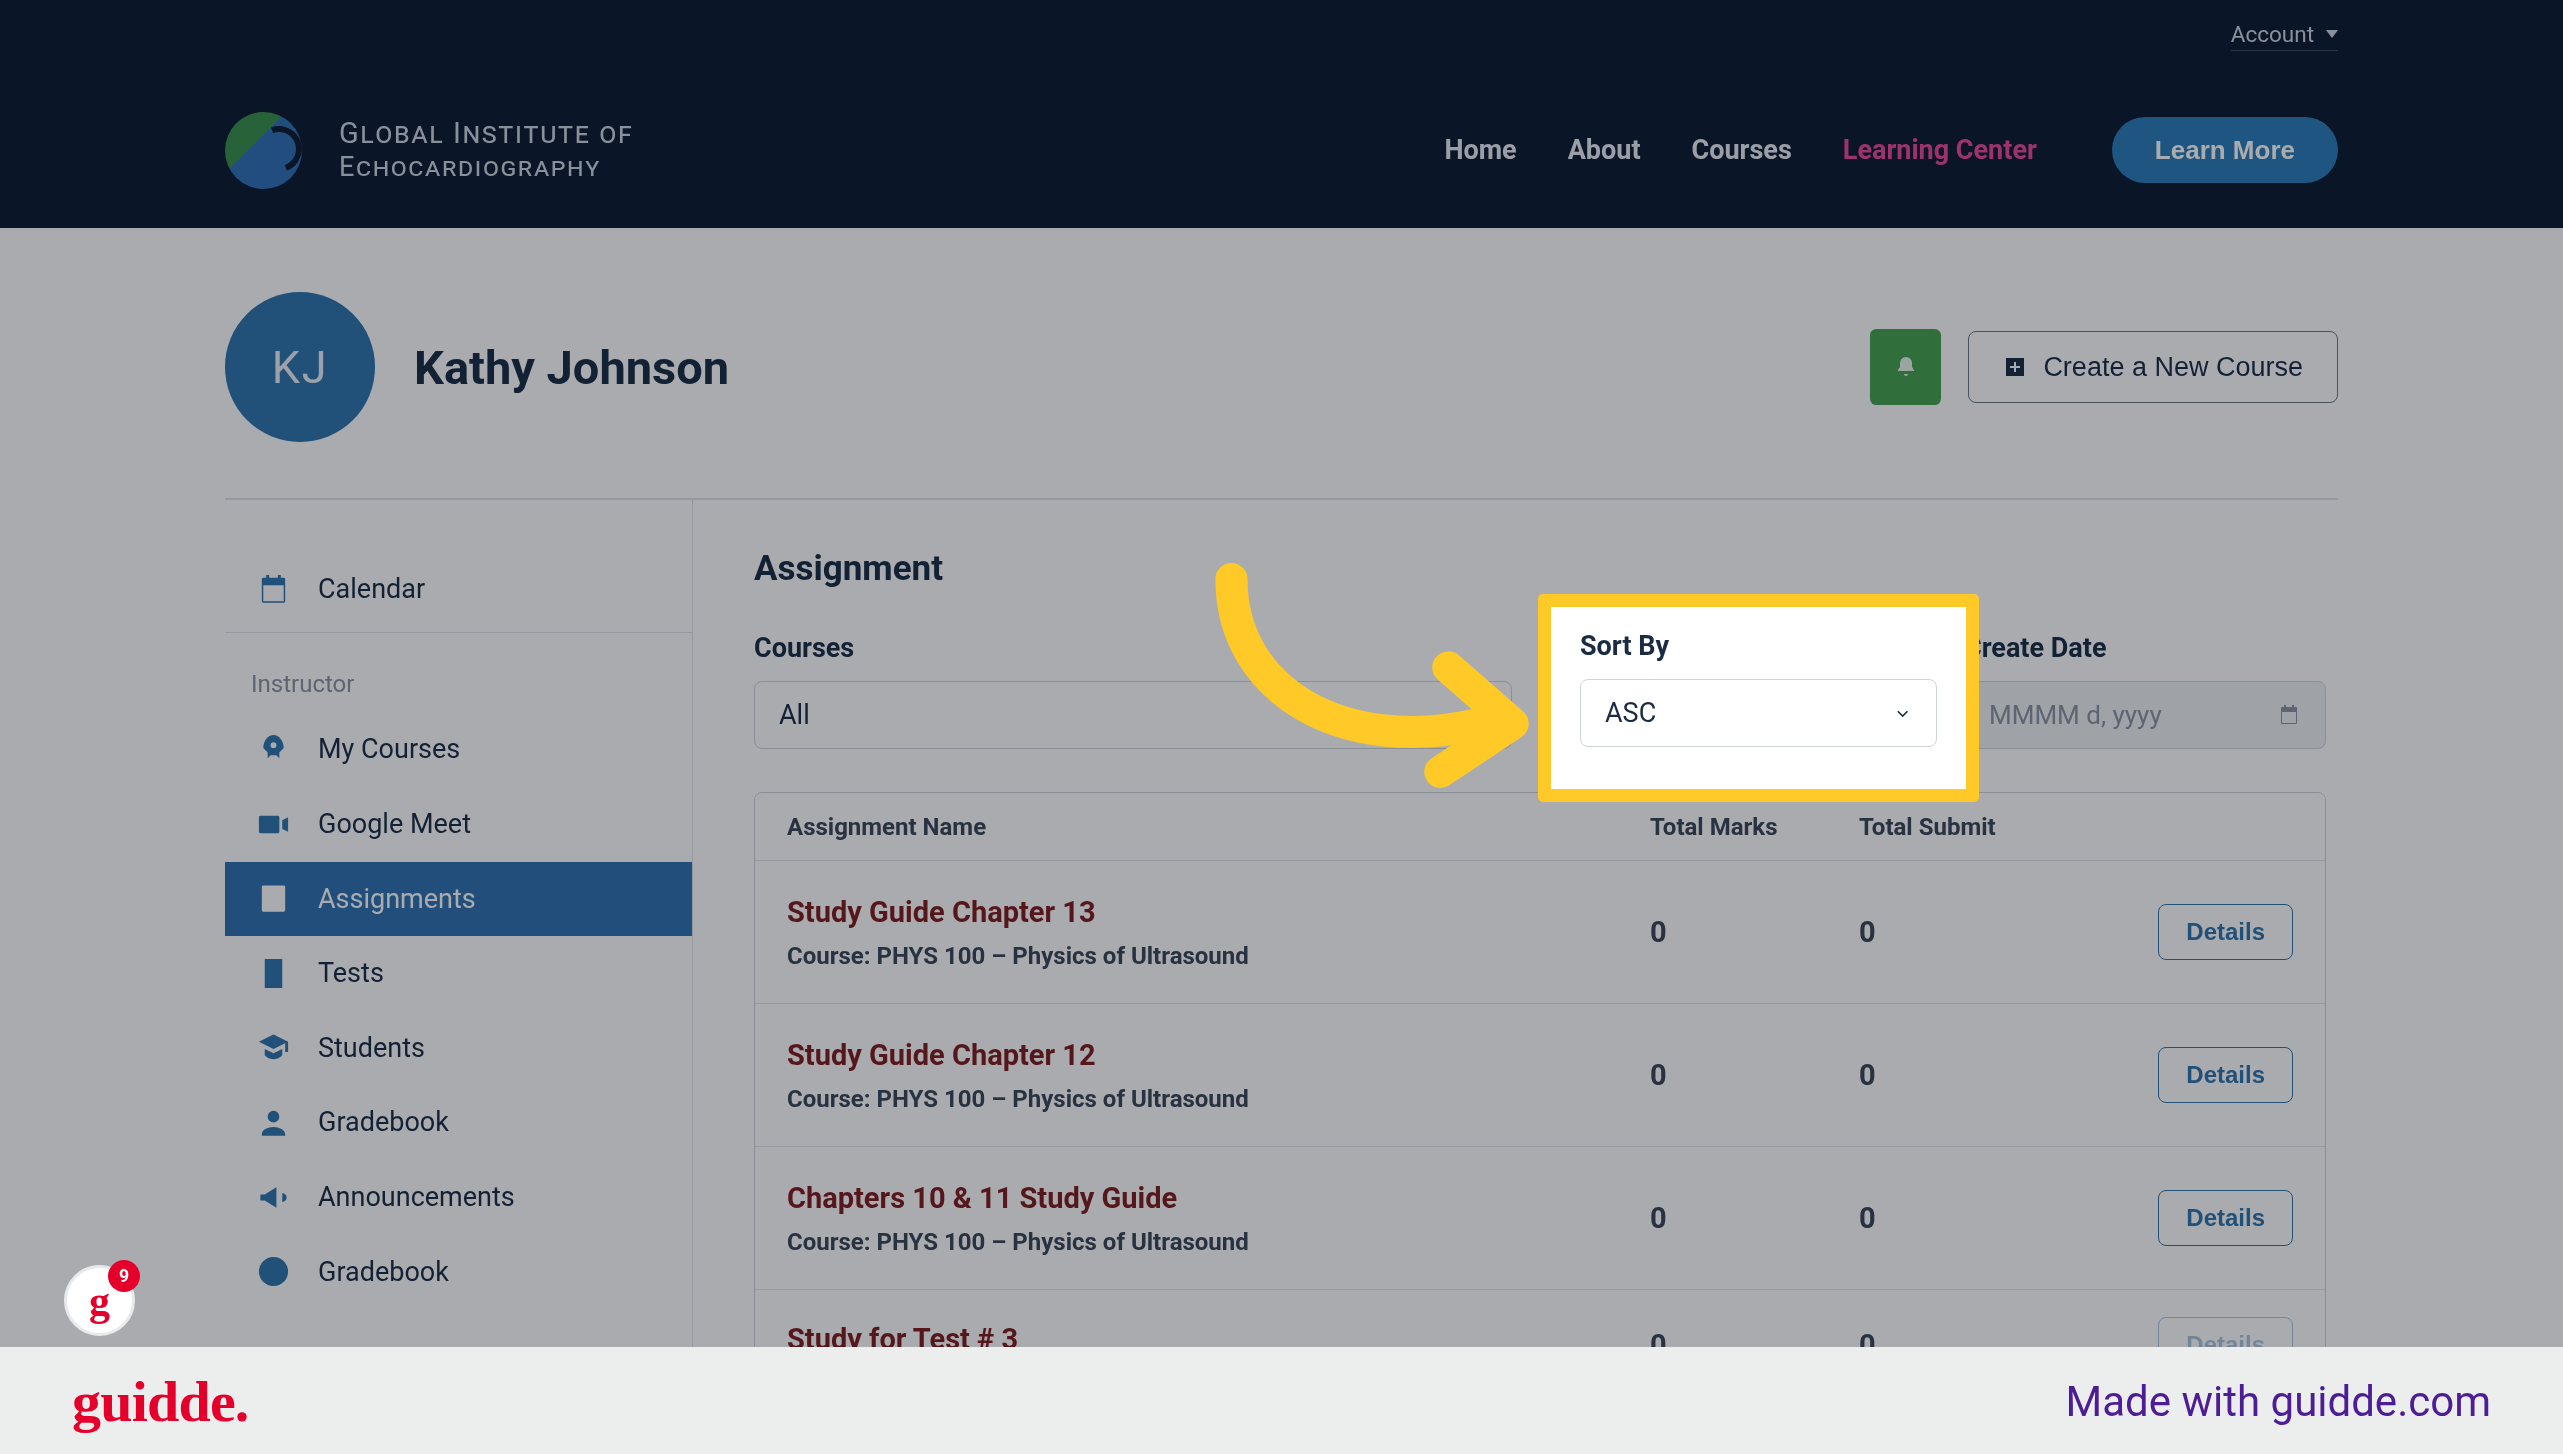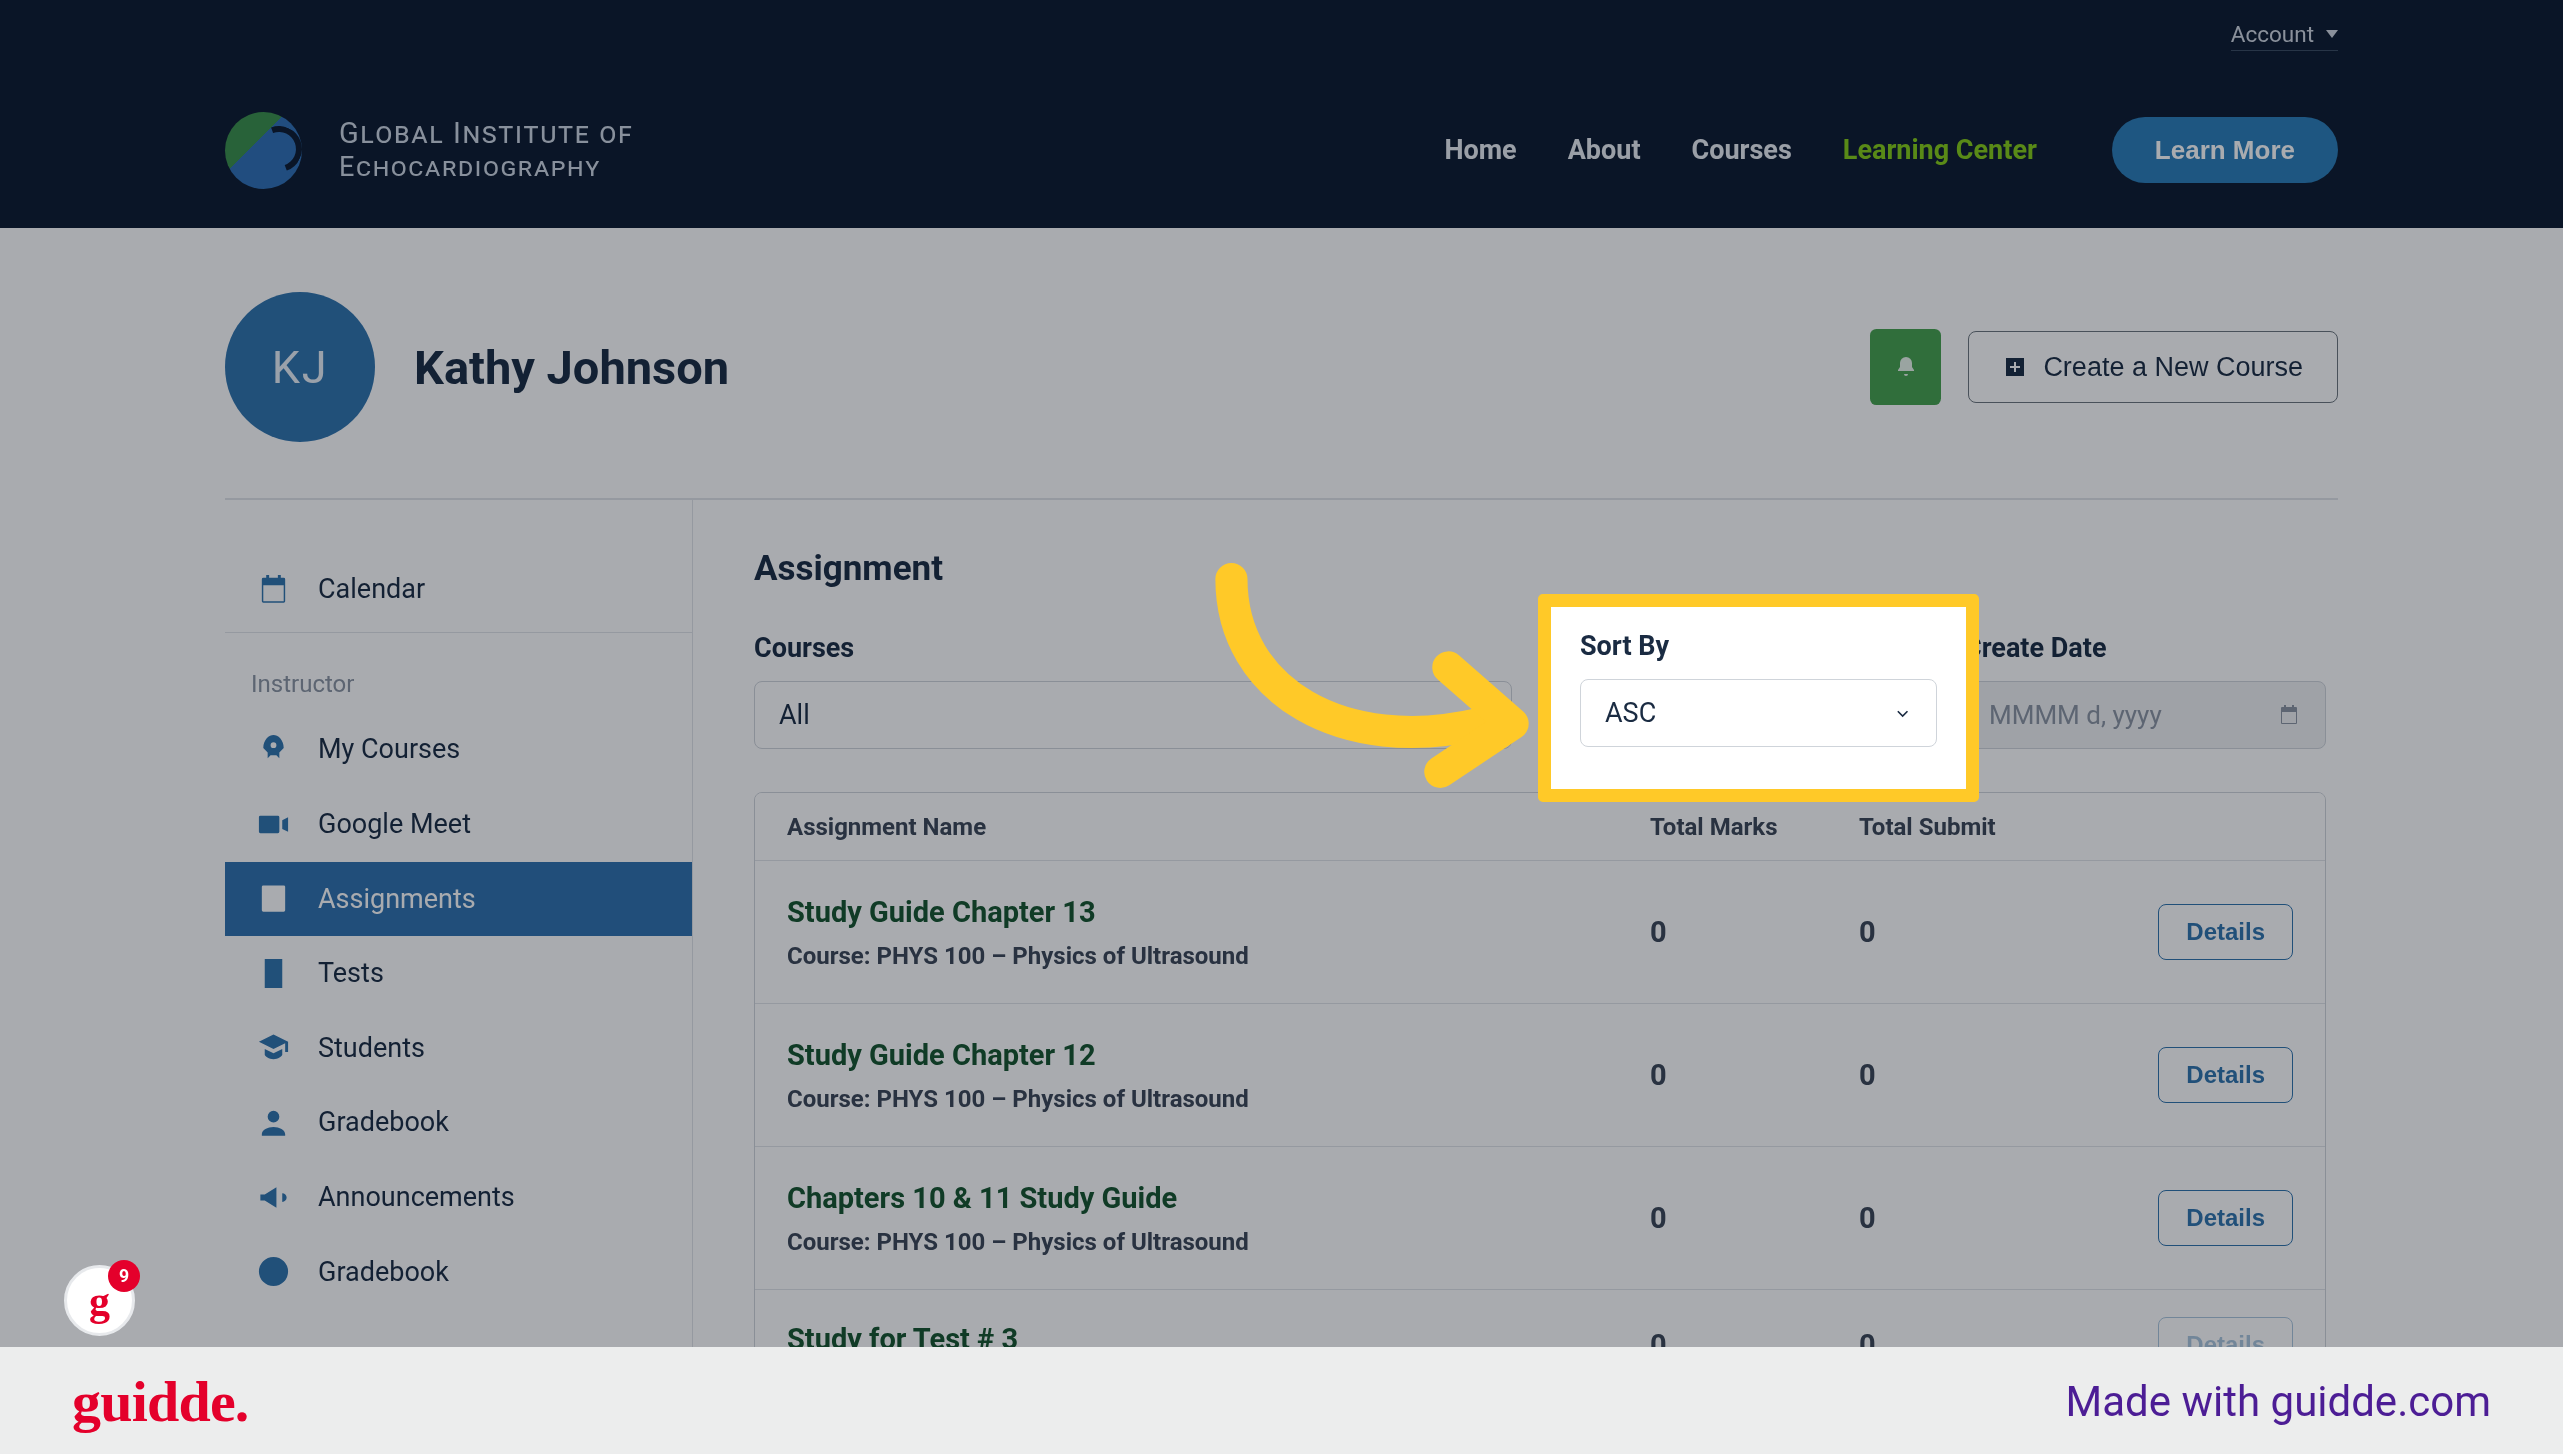--- a/index.html
+++ b/index.html
@@ -16,21 +16,21 @@
 
 .navbar { background: #0c1a2e; height: 156px; display: flex; align-items: center; justify-content: space-between; padding: 0 225px; }
 .brand { display: flex; align-items: center; gap: 37px; }
 .brand-mark { width: 77px; height: 77px; border-radius: 50%; background: linear-gradient(135deg, #3a8f4a 0%, #3a8f4a 40%, #2e6fb5 40%, #2e6fb5 100%); position: relative; }
 .brand-mark::after { content:""; position:absolute; left:31px; top:14.5px; width:34px; height:34px; border-radius:50%; border:6.4px solid #0c1a2e; border-left-color:transparent; border-bottom-color:transparent; transform:rotate(25deg); }
 .brand-text { color: #cdd6e2; letter-spacing: 1.6px; line-height: 1.25; }
 .brand-text .l1 { font-size: 29px; font-variant: small-caps; }
 .brand-text .l2 { font-size: 27px; font-variant: small-caps; }
 .nav-links { display: flex; align-items: center; gap: 51px; }
 .nav-links a { color: #e9edf3; font-size: 27px; font-weight: 700; text-decoration: none; }
-.nav-links a.active { color: #84cc16; }
+.nav-links a.active { color: #ec4899; }
 .learn-more-btn { background: #2a7db8; color: #fff; border: none; border-radius: 804px; padding: 17.7px 43px; font-size: 26px; font-weight: 700; margin-left: 24px; }
 
 
 .page { background: #fff; padding: 64px 225px 0; min-height: calc(100% - 228px - 108px); }
 .profile-row { display: flex; justify-content: space-between; margin-bottom: 56px; }
 .profile-left { display: flex; align-items: center; gap: 39px; }
 .avatar { width: 150px; height: 150px; border-radius: 50%; background: #2f73ad; color: #e9f0f7; display: flex; align-items: center; justify-content: center; font-size: 45px; font-weight: 400; letter-spacing: 1.6px; }
 .username { font-size: 47px; font-weight: 700; color: #1a2b42; }
 .profile-right { display: flex; align-items: center; gap: 27px; }
 .notif-btn { width: 71px; height: 76px; background: #46a24e; border-radius: 6.4px; display: flex; align-items: center; justify-content: center; }
@@ -67,21 +67,21 @@
 
 
 .arrow { position: absolute; z-index: 70; }
 
 
 .tbl { border: 1.6px solid #cfd4da; border-radius: 8px; overflow: hidden; }
 .thead,.trow { display: grid; grid-template-columns: 1fr 209px 209px 225px; align-items: center; padding: 0 32px; }
 .thead { height: 68px; background: #fff; border-bottom: 1.6px solid #e1e4e8; font-size: 24px; font-weight: 700; color: #3b4656; }
 .trow { min-height: 143px; border-bottom: 1.6px solid #e1e4e8; padding-top: 27px; padding-bottom: 27px; }
 .trow:last-child { border-bottom: none; }
-.aname { font-size: 29px; font-weight: 700; color: #14532d; margin-bottom: 13px; }
+.aname { font-size: 29px; font-weight: 700; color: #7f1d1d; margin-bottom: 13px; }
 .acourse { font-size: 24px; font-weight: 700; color: #3b4656; }
 .tnum { font-size: 29px; font-weight: 700; color: #3b4656; }
 .details-btn { border: 1.6px solid #2f73ad; color: #2f73ad; background: #fff; border-radius: 8px; padding: 13px 27px; font-size: 24px; font-weight: 600; justify-self: end; }
 
 
 .guidde-badge { position: absolute; left: 64px; bottom: 119px; width: 71px; height: 71px; border-radius: 50%; background: #fff; border: 3.2px solid #e7e9ec; display:flex; align-items:center; justify-content:center; z-index: 80; }
 .guidde-badge .g { color: #e4002b; font-size: 42px; font-weight: 900; font-family: Georgia, serif; position:relative; }
 .guidde-badge .count { position:absolute; top:-8px; right:-8px; background:#e4002b; color:#fff; border-radius:50%; width:32px; height:32px; display:flex; align-items:center; justify-content:center; font-size:17.7px; font-weight:700; }
 
 

